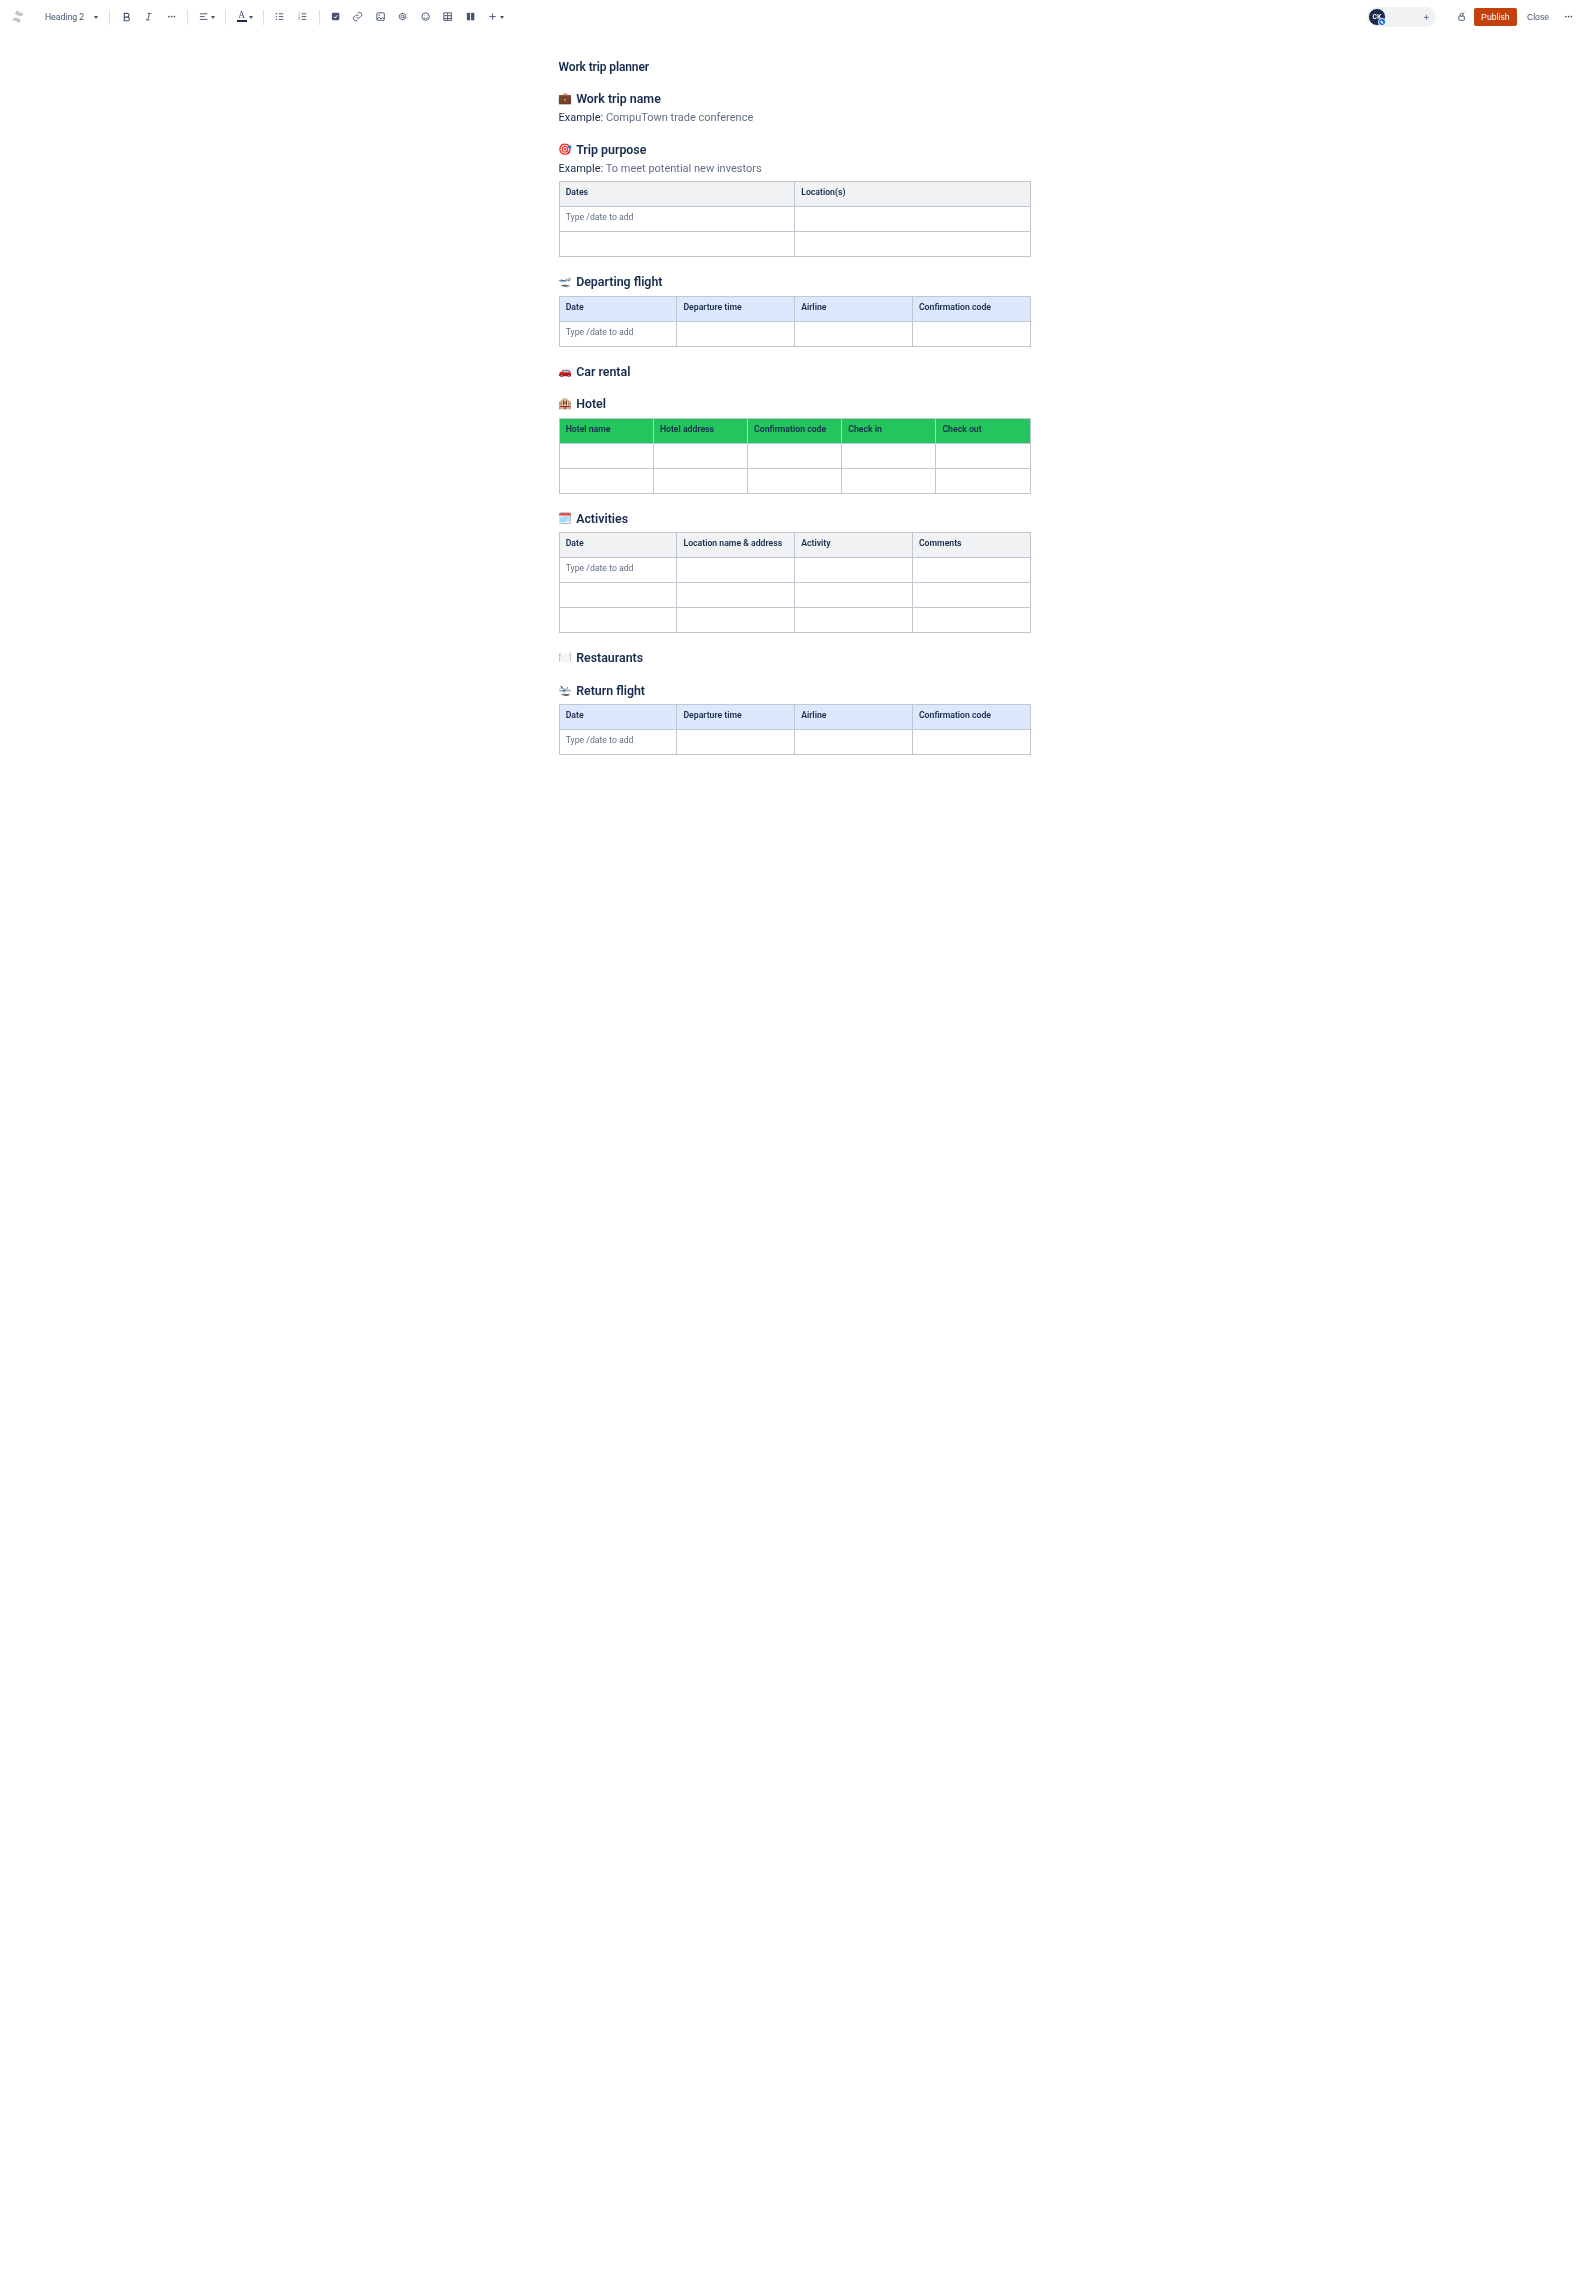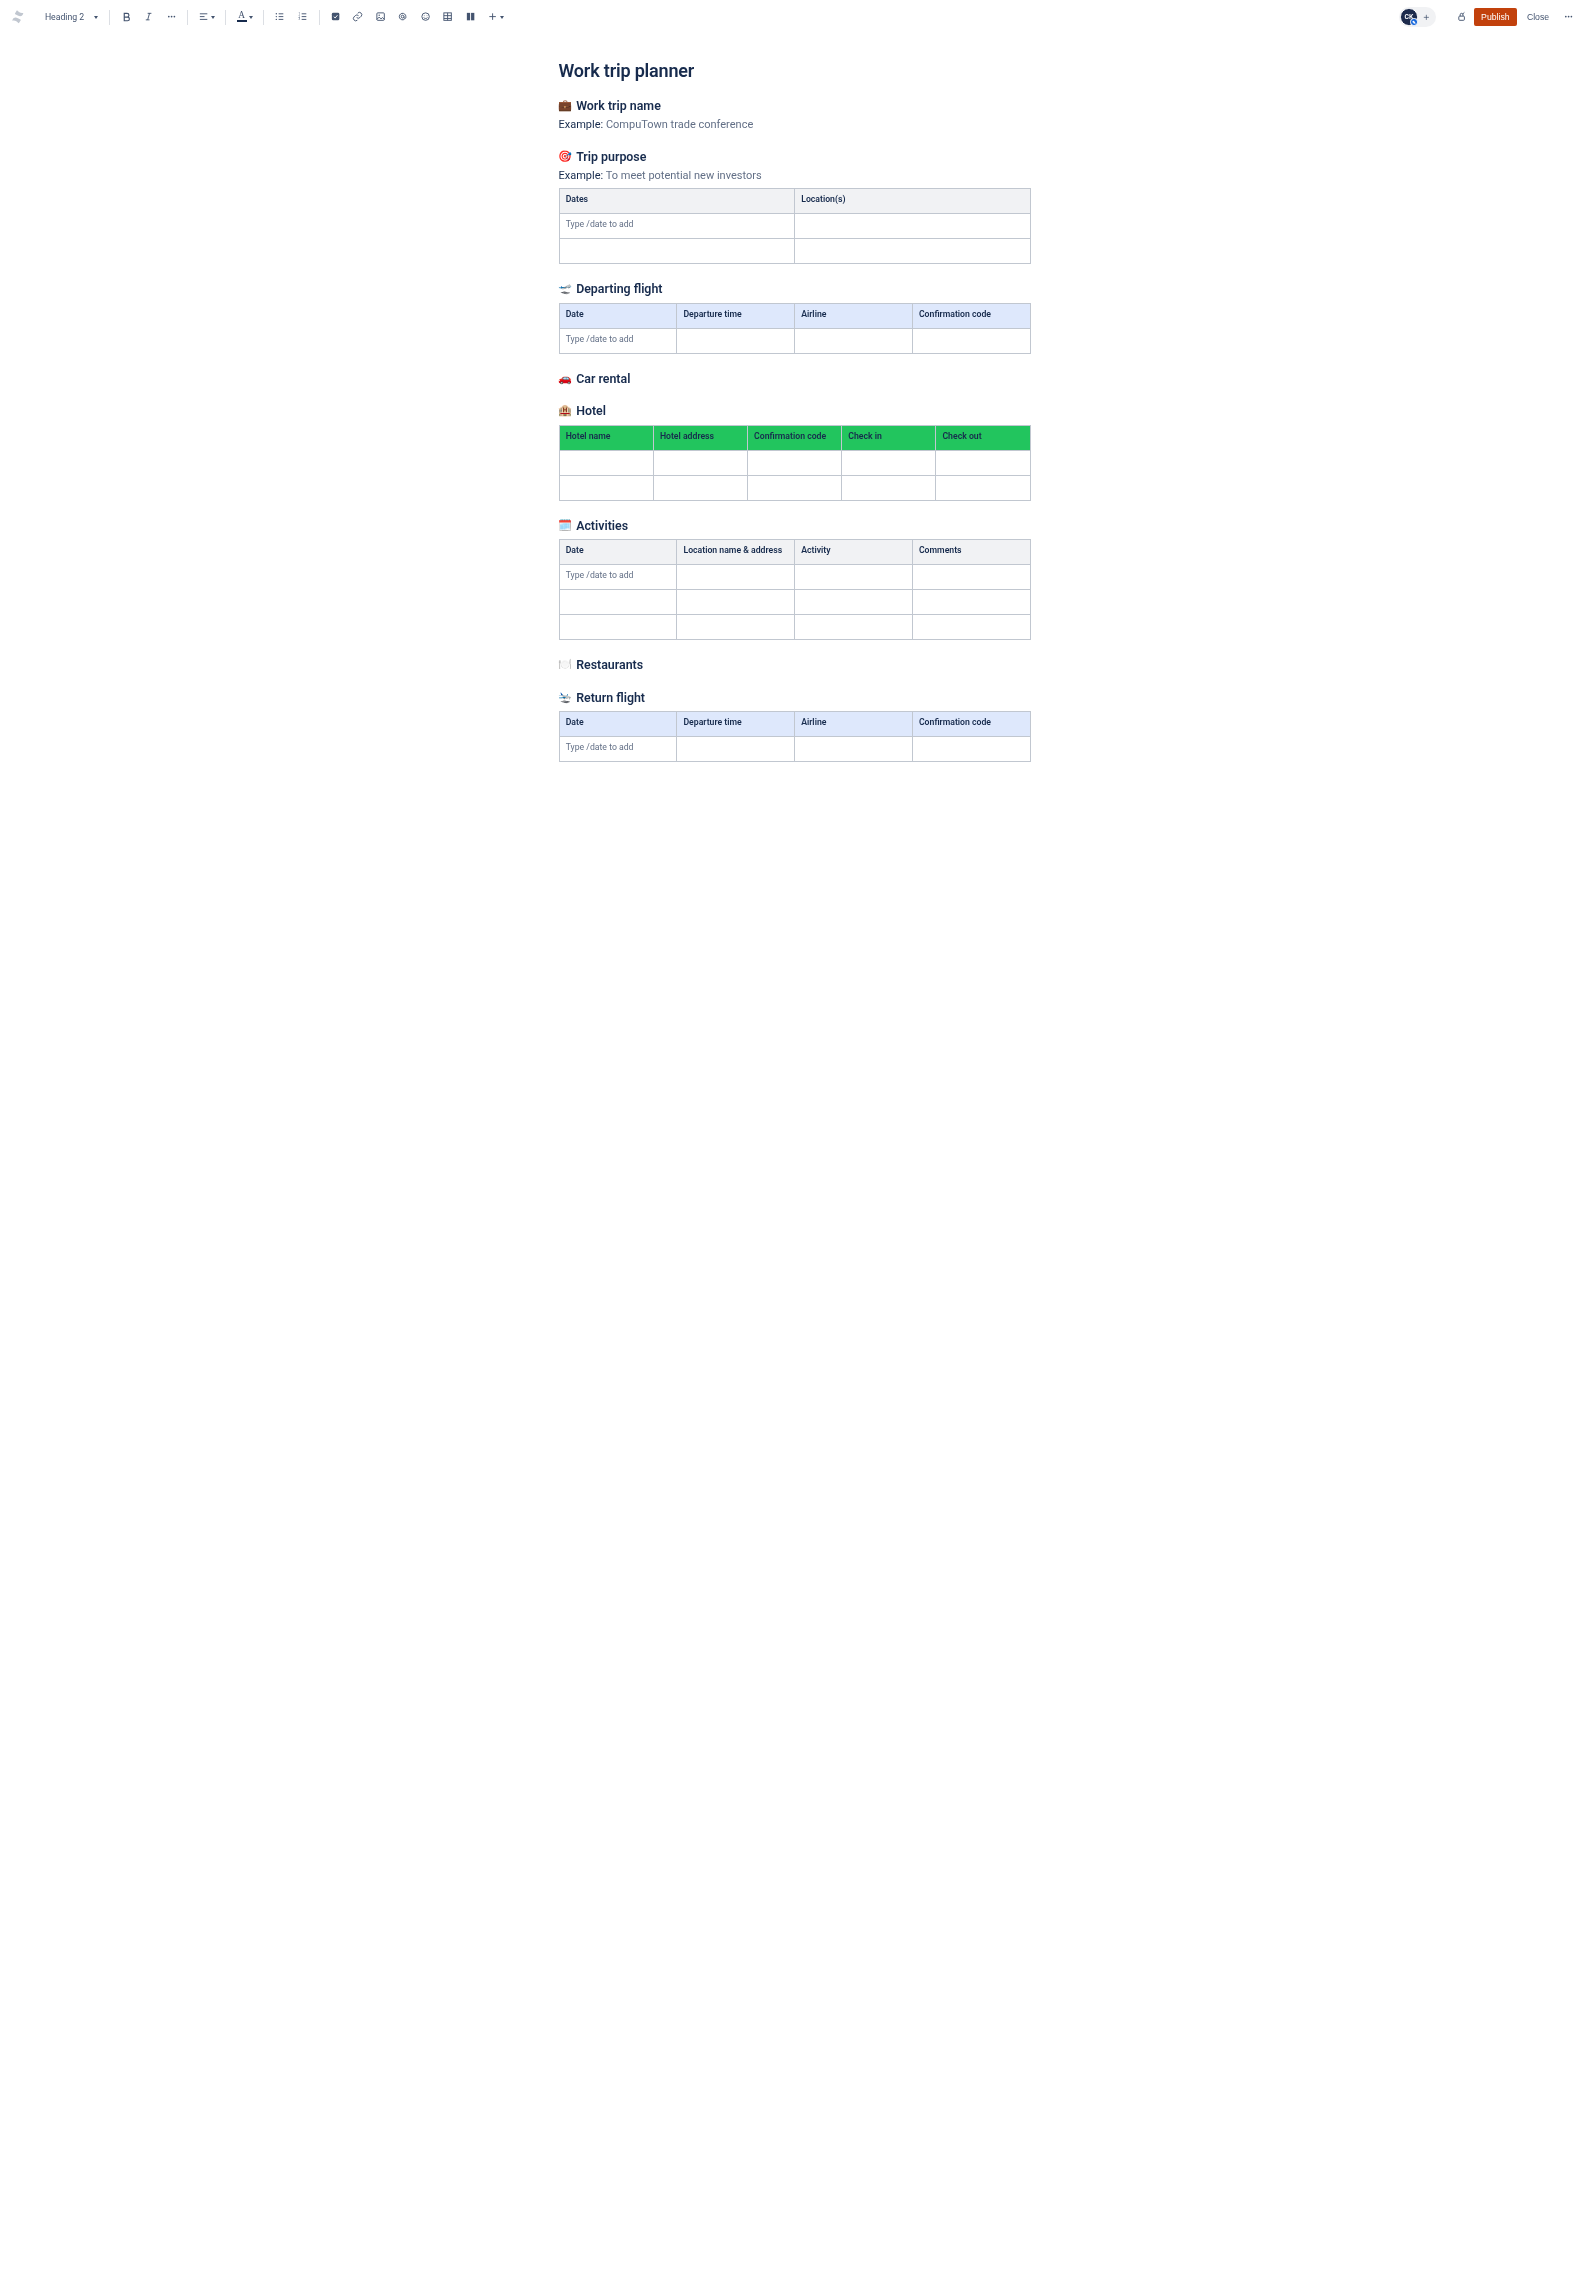--- a/index.html
+++ b/index.html
@@ -57,20 +57,21 @@
   color: #44546F;
 }
 .tb-btn svg { width: 11.2px; height: 11.2px; }
 .spacer { flex: 1; }
 .avatar-group {
   display: flex;
   align-items: center;
   background: #F1F2F4;
   border-radius: 12.4px;
   padding: 1.2px;
+  gap: 32px;
 }
 .avatar {
   width: 17.4px;
   height: 17.4px;
   border-radius: 50%;
   background: #1D2B4C;
   color: #fff;
   display: flex;
   align-items: center;
   justify-content: center;
@@ -122,21 +123,21 @@
   border-radius: 1.9px;
   font-size: 8.7px;
   cursor: pointer;
 }
 .content {
   max-width: 472px;
   margin: 0 auto;
   padding: 25px 0 37px;
 }
 .page-title {
-  font-size: 18px;
+  font-size: 12px;
   font-weight: 600;
   color: #172B4D;
   margin-bottom: 2px;
   letter-spacing: -0.01em;
 }
 h2.section-heading {
   font-size: 12.4px;
   font-weight: 600;
   color: #172B4D;
   margin-top: 17.4px;

